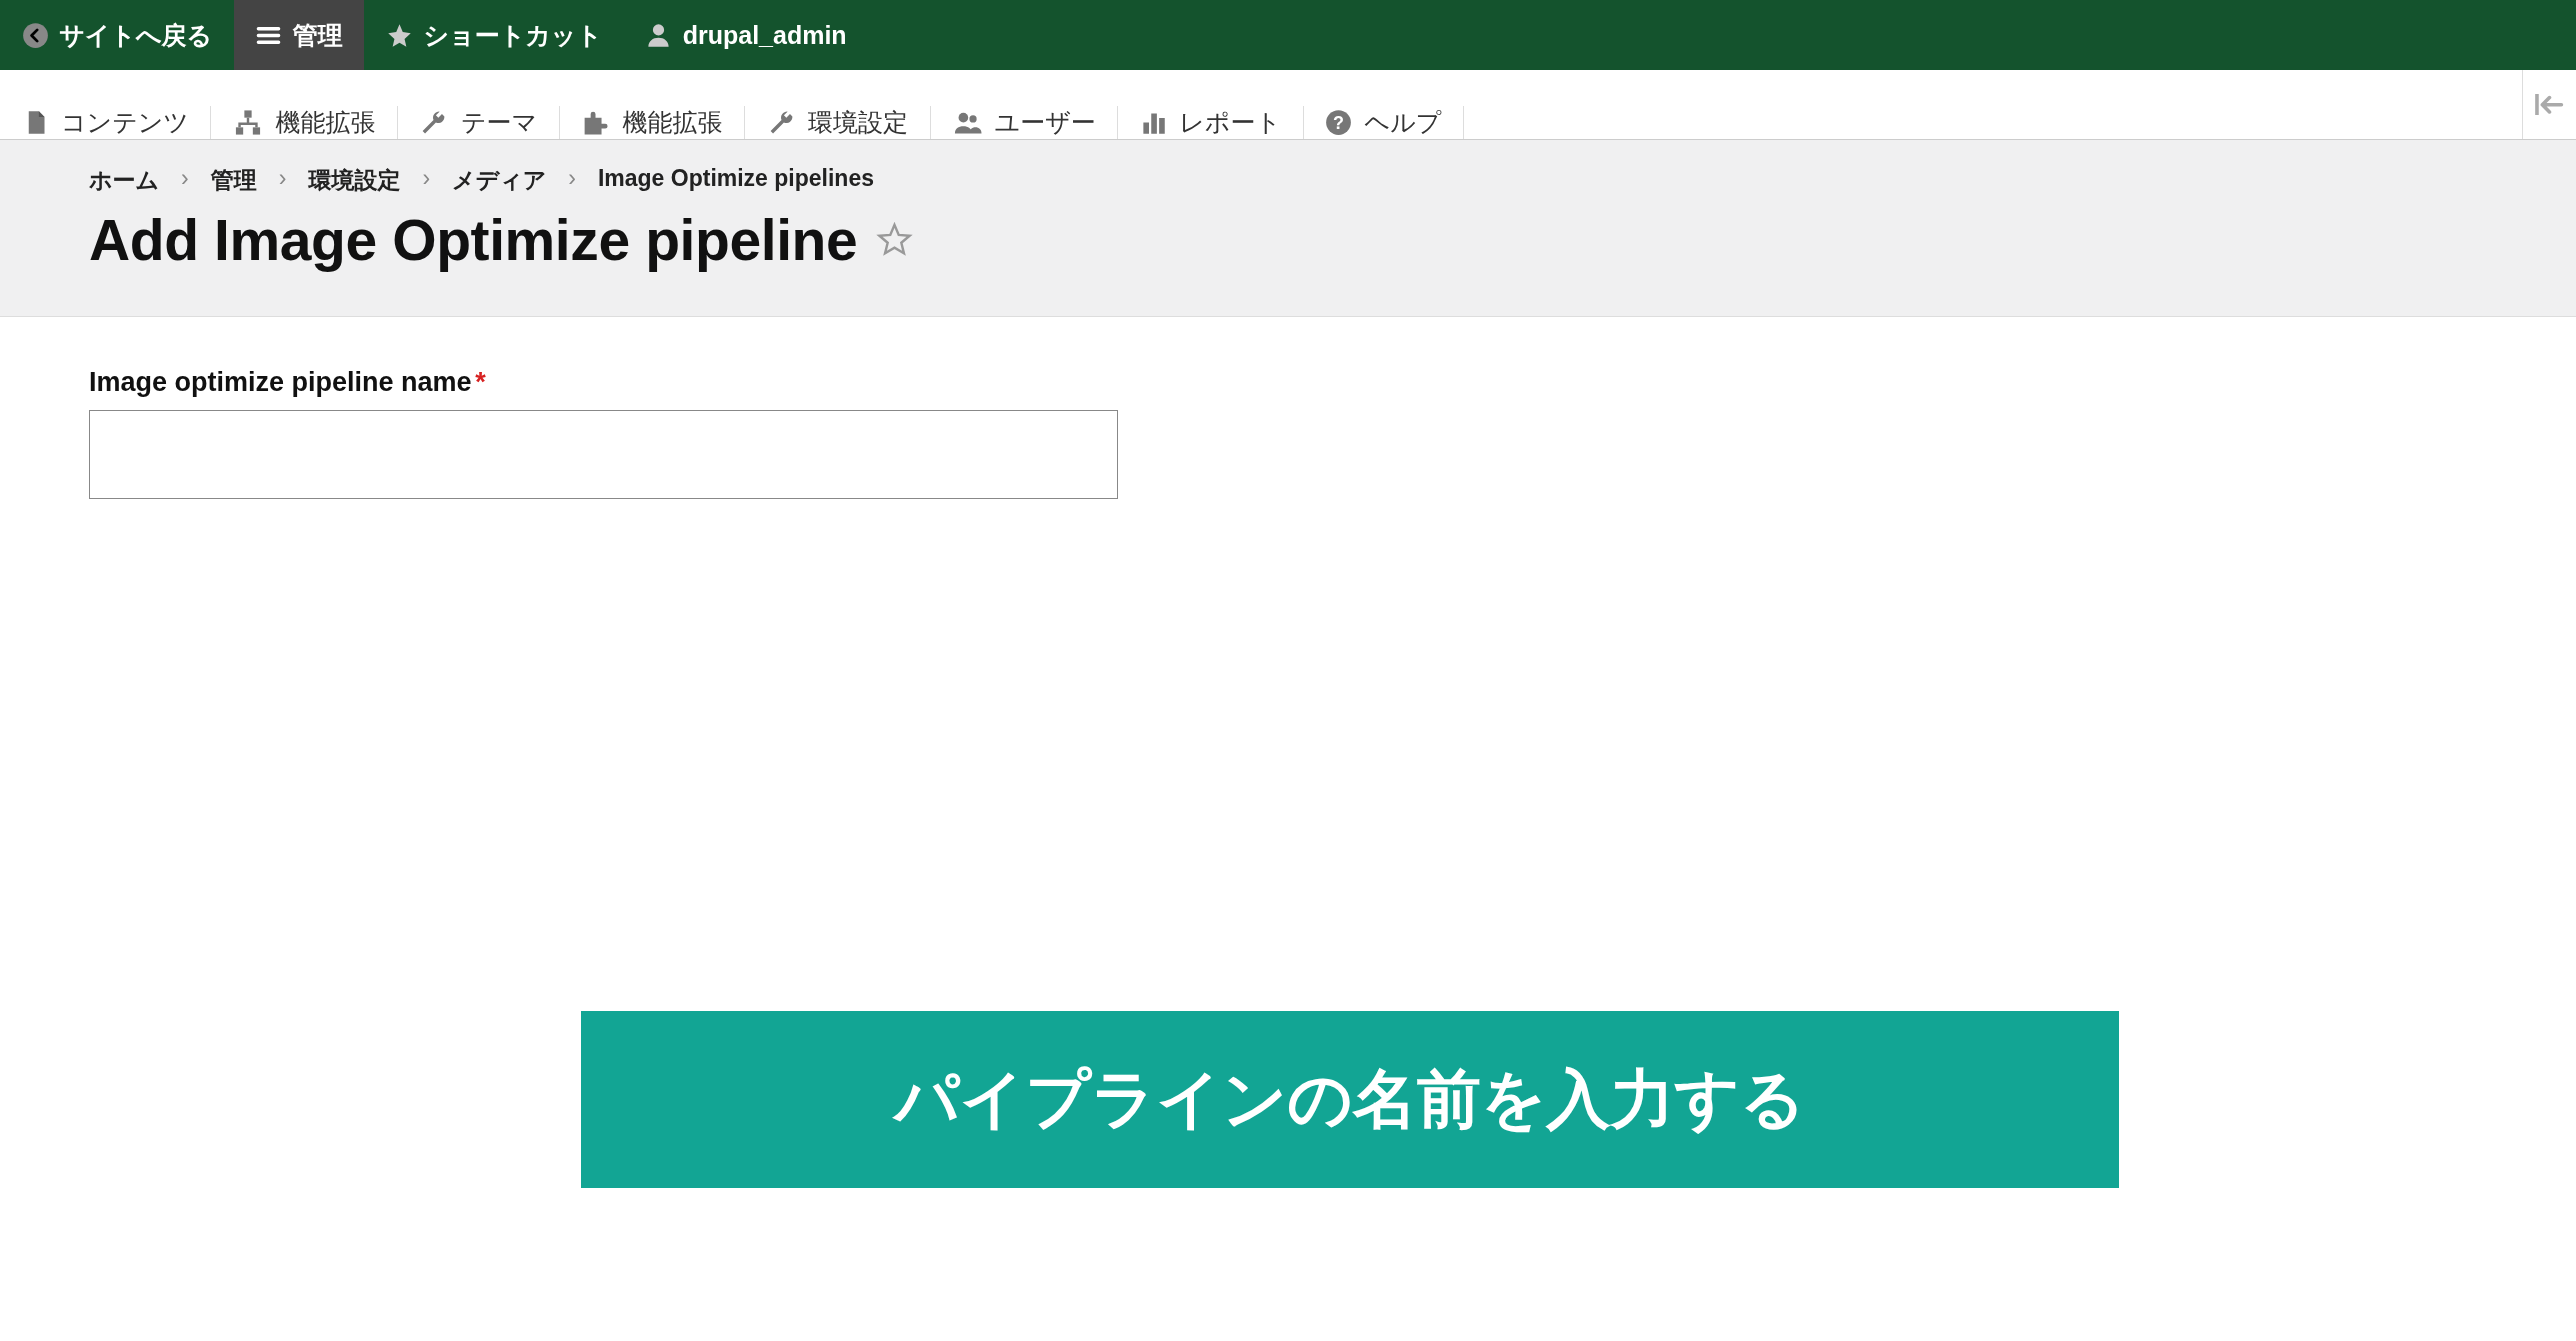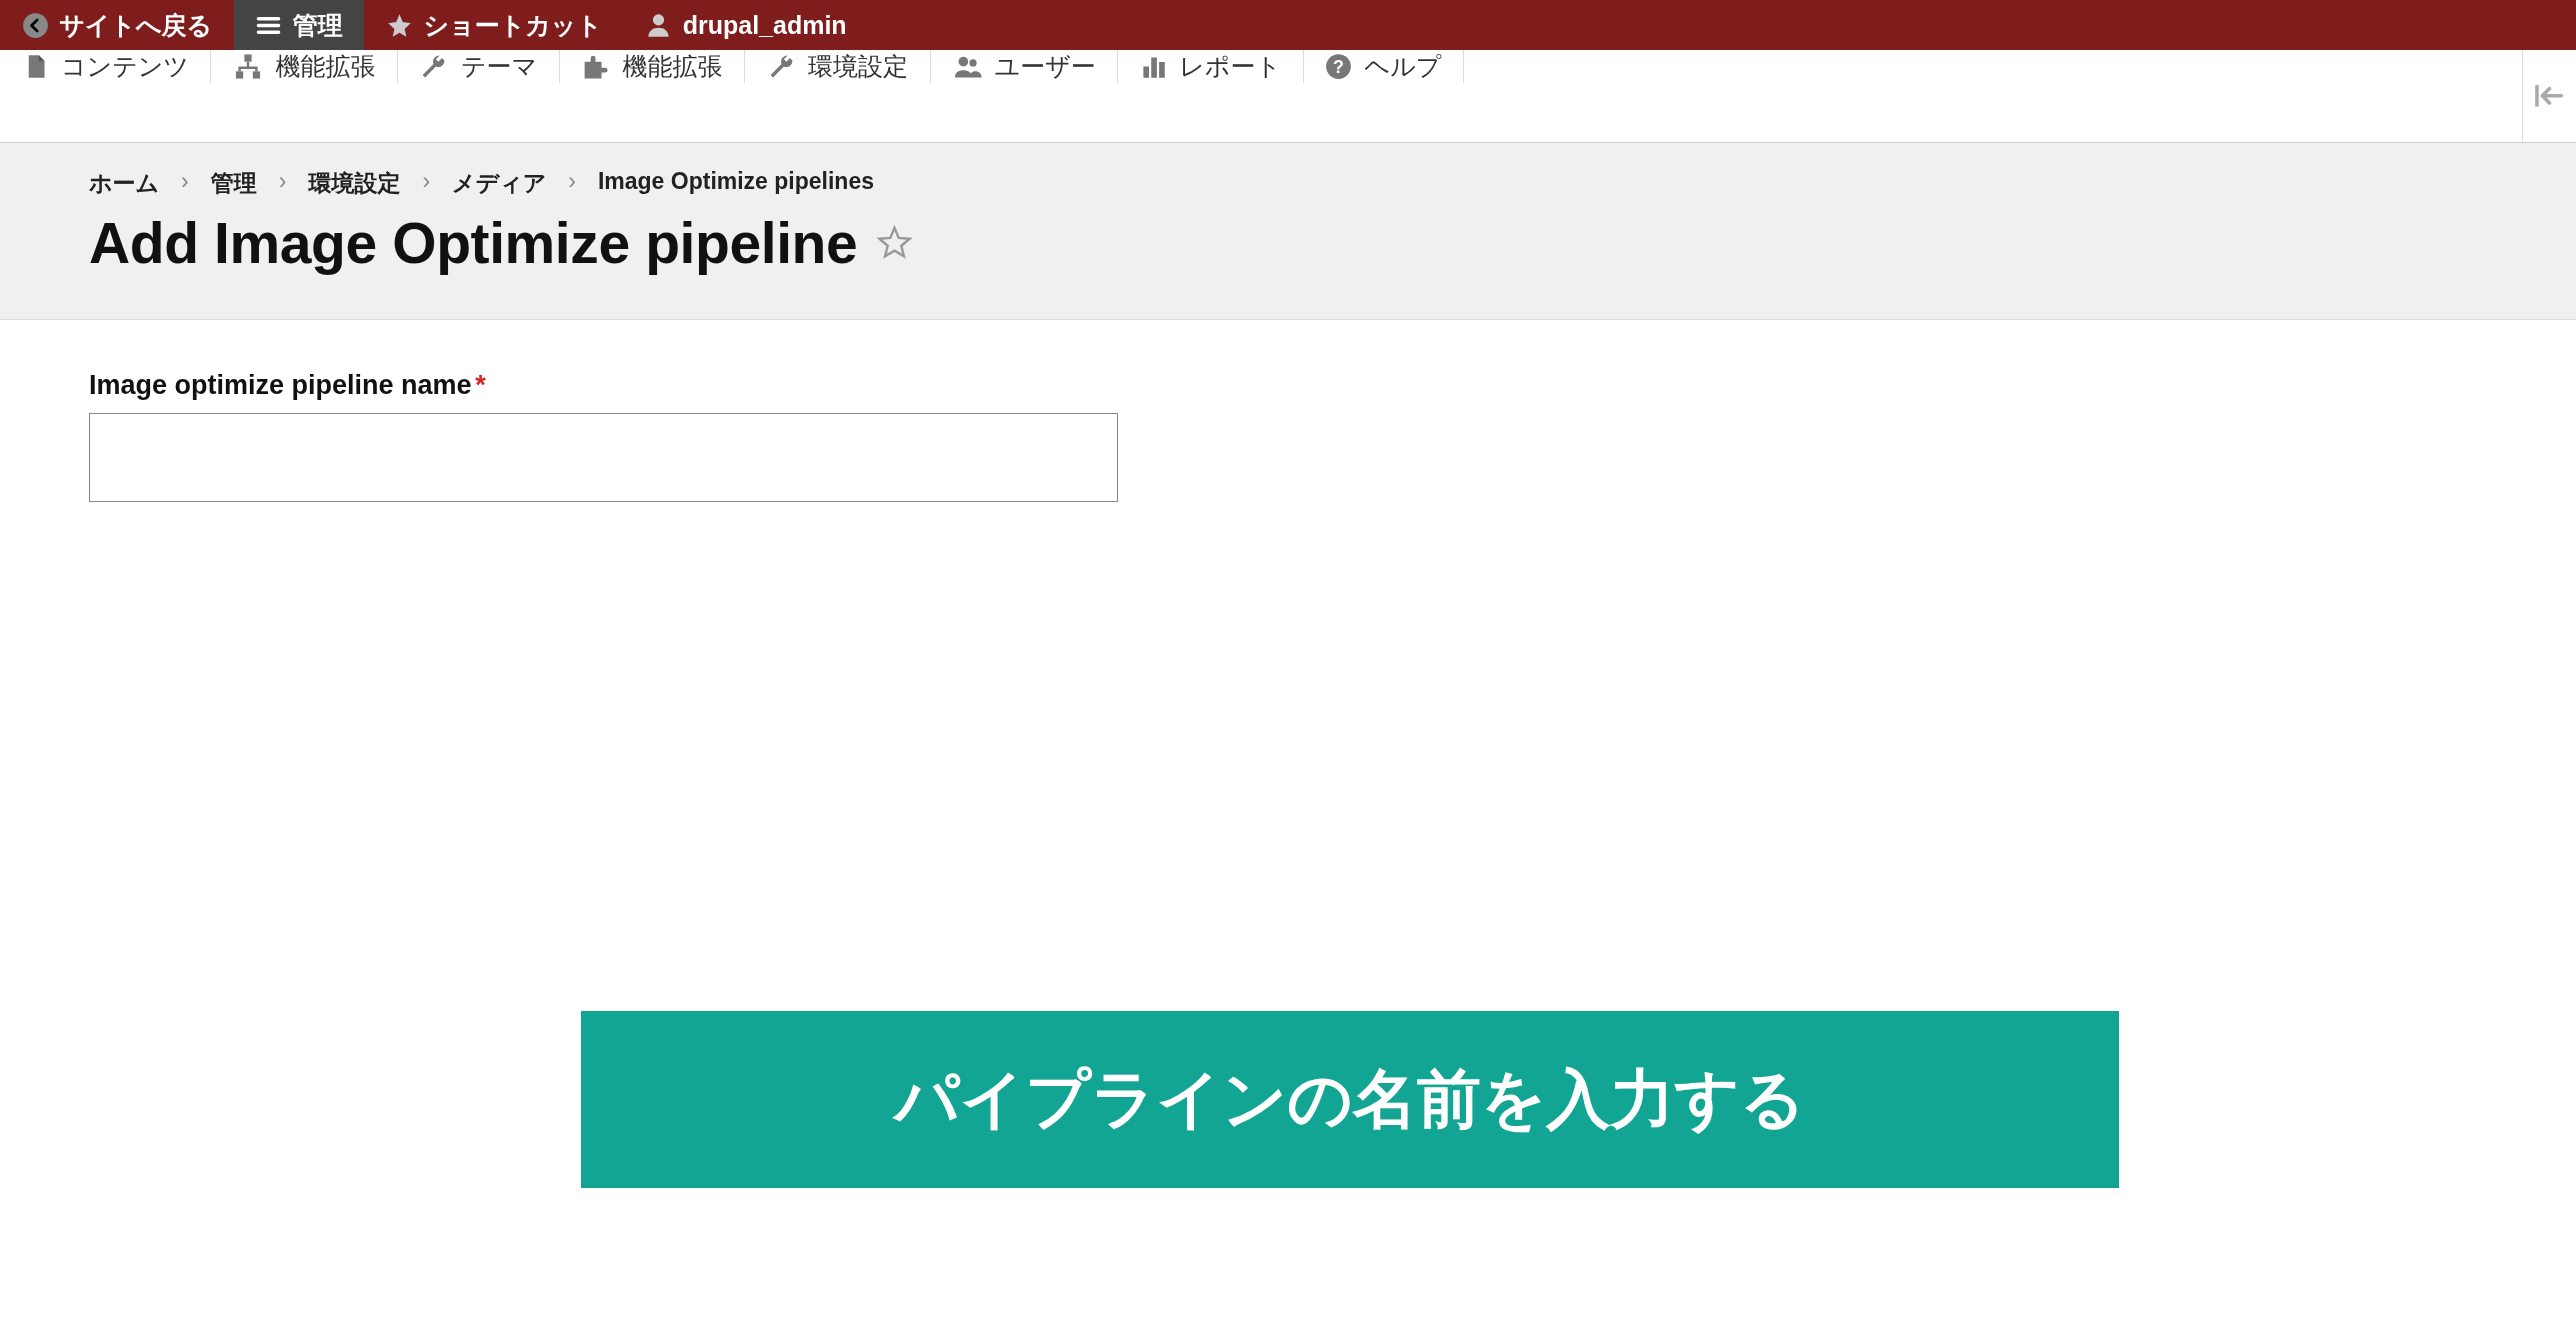--- a/index.html
+++ b/index.html
@@ -1,25 +1,25 @@
 <!DOCTYPE html>
 <html style="font-size:14.3px"><head>
 <meta charset="utf-8">
 <style>
 * { margin: 0; padding: 0; box-sizing: border-box; }
 body { font-family: -apple-system, BlinkMacSystemFont, "Segoe UI", Helvetica, Arial, sans-serif; background: #fff; width: 2576px; height: 1342px; overflow: hidden; }
 
 
-.topbar { background: #7f1d1d; height: 50px; display: flex; align-items: stretch; }
+.topbar { background: #14532d; height: 70px; display: flex; align-items: stretch; }
 .topbar-item { display: flex; align-items: center; padding: 0 21.5px; color: #fff; font-size: 25px; font-weight: 700; cursor: pointer; }
 .topbar-item.active { background: #444; }
 .topbar-icon { display: inline-flex; align-items: center; justify-content: center; margin-right: 10.7px; }
 
 
-.adminbar { background: #fff; border-bottom: 0.9px solid #ccc; height: 93px; display: flex; align-items: flex-start; position: relative; }
+.adminbar { background: #fff; border-bottom: 0.9px solid #ccc; height: 70px; display: flex; align-items: flex-end; position: relative; }
 .admin-item { display: flex; align-items: center; padding: 0 21.5px; color: #333; font-size: 25px; font-weight: 400; border-right: 0.9px solid #ddd; cursor: pointer; }
 .admin-item .adm-icon { margin-right: 12.5px; color: #777; display: inline-flex; }
 .admin-collapse { position: absolute; right: 0; top: 0; bottom: 0; width: 54px; display: flex; align-items: center; justify-content: center; border-left: 0.9px solid #ddd; cursor: pointer; }
 
 
 .header-region { background: #f0f0f1; border-bottom: 0.9px solid #ddd; padding: 25px 89px 43px; }
 .breadcrumb { display: flex; gap: 22px; font-size: 23px; font-weight: 700; color: #222; margin-bottom: 10.7px; flex-wrap: wrap; }
 .breadcrumb .sep { color: #888; font-weight: 400; }
 .breadcrumb .crumb { cursor: pointer; }
 .page-title-row { display: flex; align-items: center; gap: 18px; }

